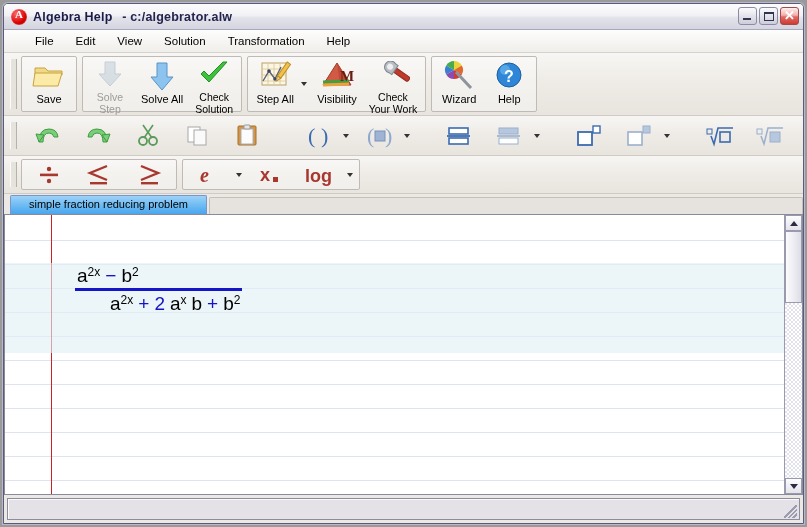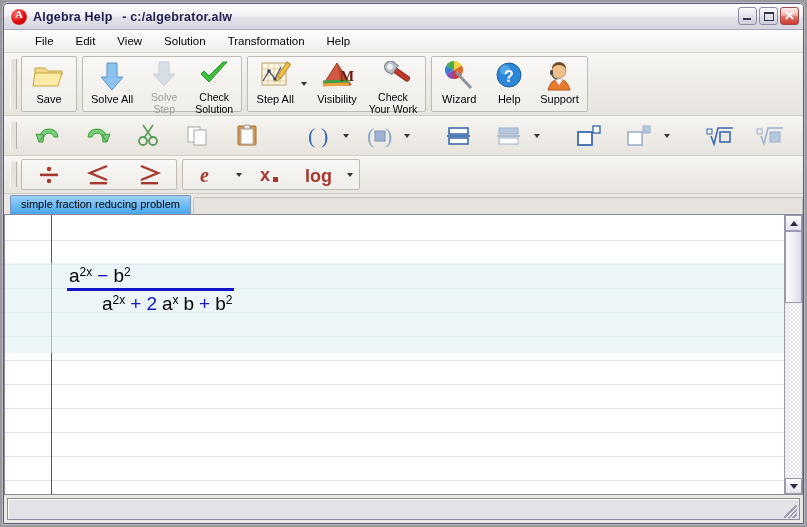--- a/index.html
+++ b/index.html
@@ -108,21 +108,21 @@
     border-top:4px solid #333;align-self:center;margin:0 4px 0 1px;
   }
 
   
   .tabstrip{
     height:20px;flex:0 0 20px;display:flex;align-items:flex-end;
     background:#ece9e4;padding-left:6px;border-bottom:1px solid #8a8a9c;
   }
   .tab{
     height:18px;line-height:17px;font-size:11px;color:#000;
-    padding:0 10px;border:1px solid #7b96c4;border-bottom:none;
+    padding:0 18px;border:1px solid #7b96c4;border-bottom:none;
     border-radius:2px 2px 0 0;white-space:nowrap;cursor:default;
     background:linear-gradient(to bottom,#9fd2f8 0%,#6fbcf3 50%,#49a6ee 100%);
   }
   .tab-filler{
     flex:1;height:16px;margin-left:2px;background:#e6e3de;
     border:1px solid #c5c1ba;border-bottom:none;border-radius:2px 2px 0 0;
   }
 
   
   .docwrap{flex:1;display:flex;min-height:0;background:#fff;
@@ -132,21 +132,21 @@
     background-image:repeating-linear-gradient(to bottom,
       transparent 0px, transparent 23px,
       #dfe3ee 23px, #dfe3ee 24px);
     background-position:0 2px;
   }
   .margin-line{position:absolute;left:46px;top:0;bottom:0;width:1px;background:#cc2222;}
   .sel-band{
     position:absolute;left:0;right:0;top:48px;height:90px;
     background:rgba(224,240,245,.62);
   }
-  .expr{position:absolute;left:62px;top:50px;font-family:"Liberation Sans",sans-serif;}
+  .expr{position:absolute;left:70px;top:50px;font-family:"Liberation Sans",sans-serif;}
   .frac{display:inline-block;text-align:left;}
   .frac .num{padding:0 6px 0 2px;white-space:nowrap;}
   .frac .bar{height:3px;background:#1414c8;margin:1px 0 2px 0;}
   .frac .den{padding:0 2px;white-space:nowrap;margin-left:33px;}
   .tok{font-size:19px;color:#000;}
   .op{font-size:19px;color:#1414c8;font-weight:normal;}
   .sup{font-size:12px;vertical-align:super;color:#000;}
   .sp{display:inline-block;width:5px;}
 
   
@@ -231,37 +231,37 @@
             <path d="M3 12 h27 l-4 13 H1 z" fill="#fbeaa8" stroke="#c7a43c"></path>
           </svg>
         </span>
         <span class="lbl">Save</span>
       </div>
 
 
     </div>
 
     <div class="grp">
+      <div class="btn disabled">
+        <span class="ic">
+          <svg width="34" height="26" viewBox="0 0 34 26">
+            <polygon points="12,1 22,1 22,13 28,13 17,25 6,13 12,13" fill="#8dc4ef" stroke="#5b93c4"></polygon>
+          </svg>
+        </span>
+        <span class="lbl two">Solve</span>
+        <span class="lbl two">Step</span>
+      </div>
+
       <div class="btn">
         <span class="ic">
           <svg width="34" height="32" viewBox="0 0 34 32">
             <polygon points="12,2 22,2 22,16 28,16 17,29 6,16 12,16" fill="#8dc4ef" stroke="#5b93c4"></polygon>
           </svg>
         </span>
         <span class="lbl">Solve All</span>
-      </div>
-
-      <div class="btn disabled">
-        <span class="ic">
-          <svg width="34" height="26" viewBox="0 0 34 26">
-            <polygon points="12,1 22,1 22,13 28,13 17,25 6,13 12,13" fill="#8dc4ef" stroke="#5b93c4"></polygon>
-          </svg>
-        </span>
-        <span class="lbl two">Solve</span>
-        <span class="lbl two">Step</span>
       </div>
 
       <div class="btn">
         <span class="ic">
           <svg width="34" height="26" viewBox="0 0 34 26">
             <path d="M4 13 L12 21 L30 1 L26 1 L12 15 L7 10 Z" fill="#3ec23e" stroke="#238f23" stroke-linejoin="round"></path>
           </svg>
         </span>
         <span class="lbl two">Check</span>
         <span class="lbl two">Solution</span>
@@ -345,33 +345,20 @@
         <span class="ic">
           <svg width="34" height="30" viewBox="0 0 34 30">
             <circle cx="17" cy="14" r="12" fill="#2e86d8" stroke="#1d5e9c"></circle>
             <circle cx="13" cy="9" r="5" fill="#68b3ec" opacity=".7"></circle>
             <text x="17" y="21" text-anchor="middle" font-family="Liberation Sans, sans-serif" font-size="16" font-weight="bold" fill="#fff">?</text>
           </svg>
         </span>
         <span class="lbl">Help</span>
       </div>
 
-      <div class="btn">
-        <span class="ic">
-          <svg width="34" height="30" viewBox="0 0 34 30">
-            <path d="M6 29 q3 -11 11 -11 q8 0 11 11 z" fill="#e87a2e" stroke="#b4571a"></path>
-            <path d="M13 18 l4 6 l4 -6 z" fill="#fdfdfd" stroke="#ccc"></path>
-            <circle cx="17" cy="10" r="7" fill="#f0c08a" stroke="#c49a62"></circle>
-            <path d="M10 9 a7 5 0 0 1 14 0 l0 -2 a7 6 0 0 0 -14 0 z" fill="#6b4a2a"></path>
-            <rect x="8" y="9" width="3" height="5" rx="1.4" fill="#4a4a4a"></rect>
-            <path d="M9.5 13 q2 5 6 5" fill="none" stroke="#4a4a4a" stroke-width="1.2"></path>
-          </svg>
-        </span>
-        <span class="lbl">Support</span>
-      </div>
     </div>
   </div>
 
   <div class="tb tb2">
     <div class="grip"></div>
 
     <div class="grp noborder">
       <div class="btn">
         <span class="ic-sm">
           <svg width="26" height="22" viewBox="0 0 26 22">

